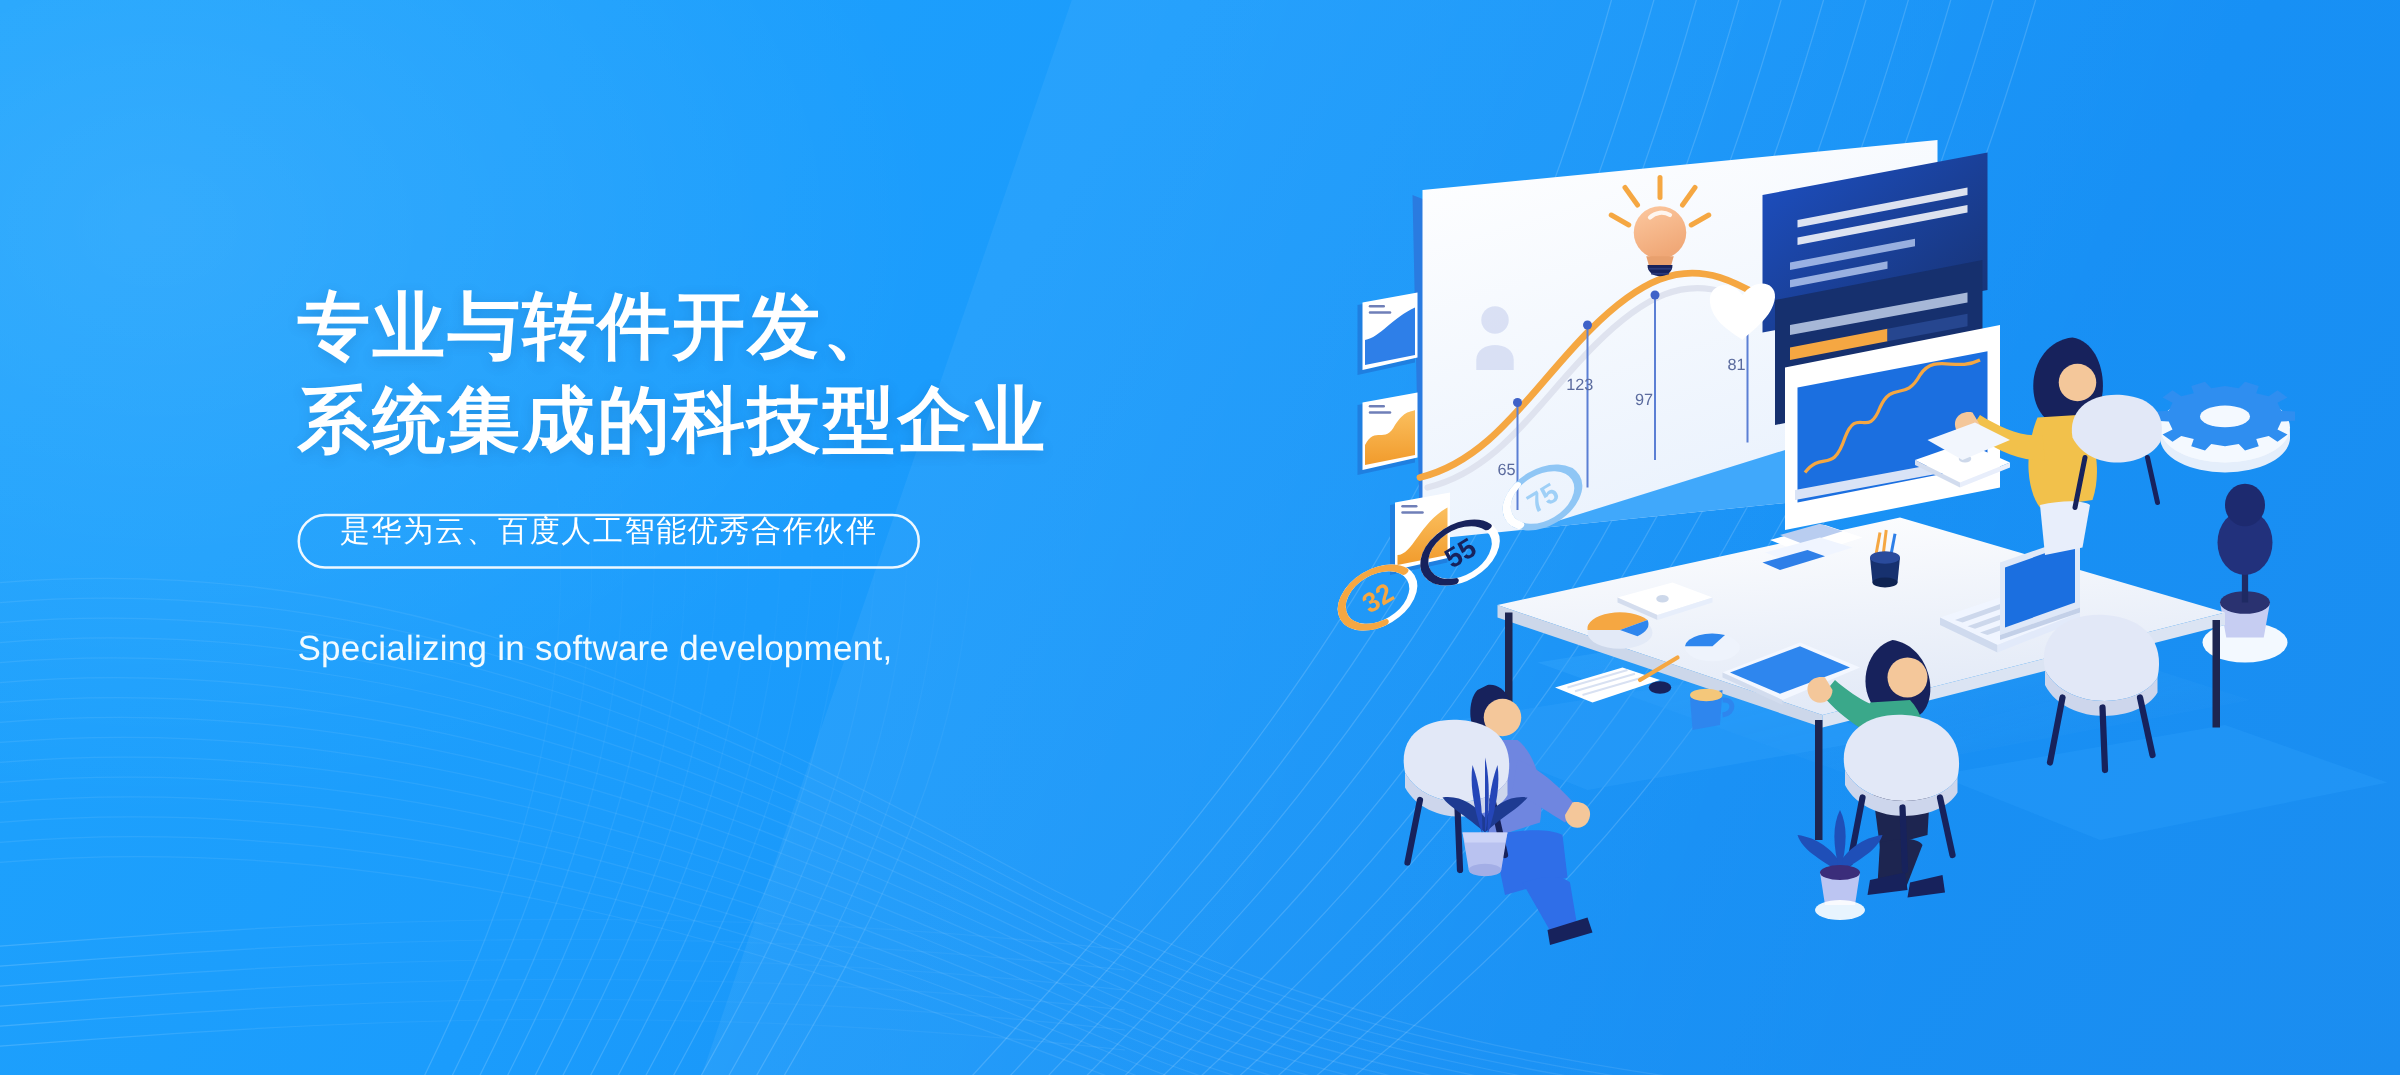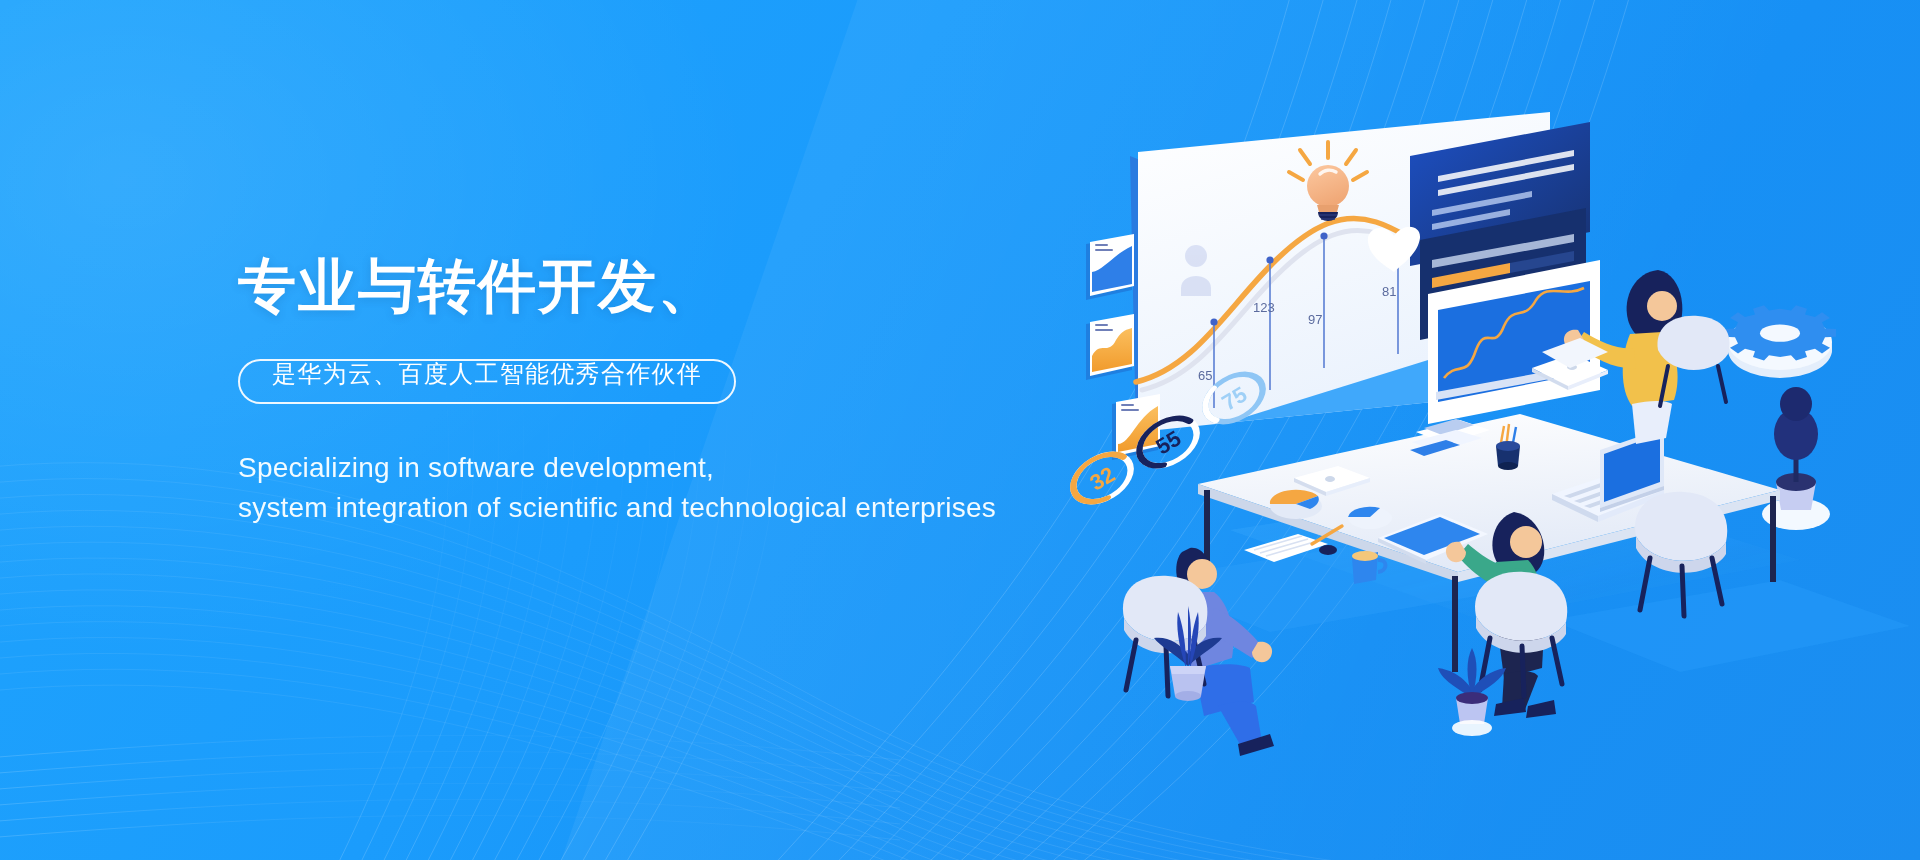--- a/index.html
+++ b/index.html
@@ -27,21 +27,21 @@
   }
   #bg-sheen {
     position:absolute; right:-120px; top:-300px;
     width:1300px; height:1500px;
     transform:rotate(19deg);
     background:linear-gradient(90deg, rgba(255,255,255,.055), rgba(255,255,255,0) 70%);
   }
 
   
   #copy {
-    position:absolute; left:238px; top:248px; width:920px; z-index:6;
+    position:absolute; left:238px; top:224px; width:920px; z-index:6;
   }
   .headline {
     color:#ffffff;
     font-size:58px;
     font-weight:bold;
     line-height:1.30;
     letter-spacing:2px;
     white-space:nowrap;
     text-shadow:0 2px 10px rgba(0,48,102,.16);
   }
@@ -51,21 +51,21 @@
     padding:0 32px 14px;
     border:2px solid rgba(255,255,255,.92);
     border-radius:40px;
     color:#ffffff;
     font-size:24px;
     letter-spacing:1.3px;
     line-height:1.1;
     white-space:nowrap;
   }
   .subline {
-    margin-top:0;
+    margin-top:16px;
     color:#f2fbff;
     font-size:28px;
     line-height:1.42;
     letter-spacing:.2px;
     white-space:nowrap;
   }
   #sub-wrap { margin-top:44px; }
 
   
   #illustration {
@@ -145,26 +145,26 @@
       <path d="M-40 776 C 240 754, 520 734, 900 776"></path>
       <path d="M-40 792 C 240 770, 520 750, 900 792"></path>
       <path d="M-40 808 C 240 786, 520 766, 900 808"></path>
       <path d="M-40 824 C 240 802, 520 782, 900 824"></path>
       <path d="M-40 840 C 240 818, 520 798, 900 840"></path>
     </g>
   </svg>
 
   <div id="copy">
     <div class="headline">专业与转件开发、</div>
+    <div class="headline">系统集成的科技型企业</div>
 
     <div id="pill">是华为云、百度人工智能优秀合作伙伴</div>
 
     <div id="sub-wrap">
       <div class="subline">Specializing in software development,</div>
-      <div class="subline">system integration of scientific and technological enterprises</div>
     </div>
   </div>
 
   <div id="illustration">
   <svg viewBox="0 0 840 700" xmlns="http://www.w3.org/2000/svg">
     <defs>
       <linearGradient id="gPanel" x1="0" y1="0" x2="0.4" y2="1">
         <stop offset="0%" stop-color="#ffffff"></stop>
         <stop offset="100%" stop-color="#eaf2fd"></stop>
       </linearGradient>

